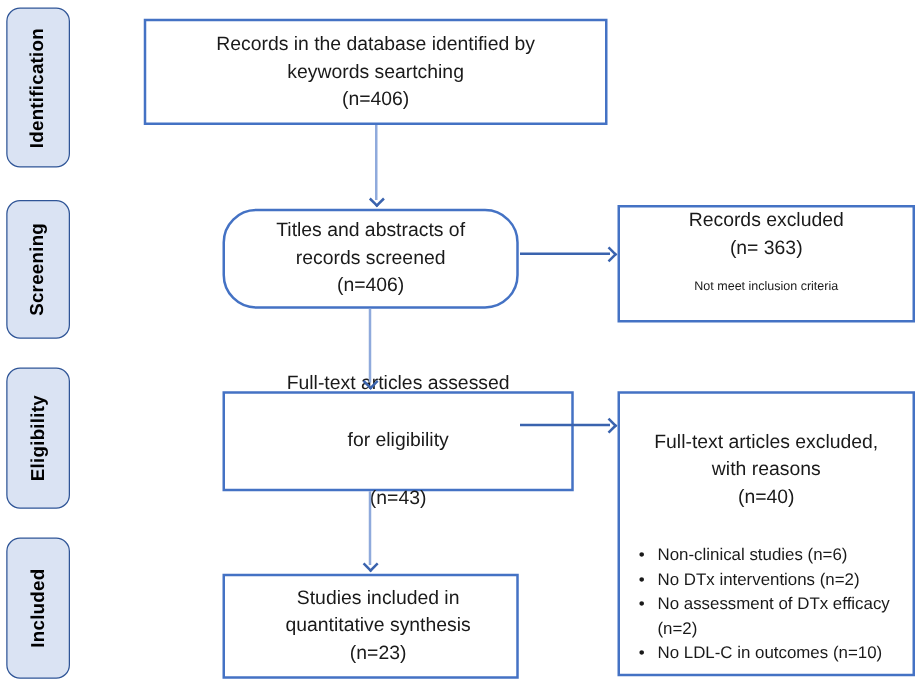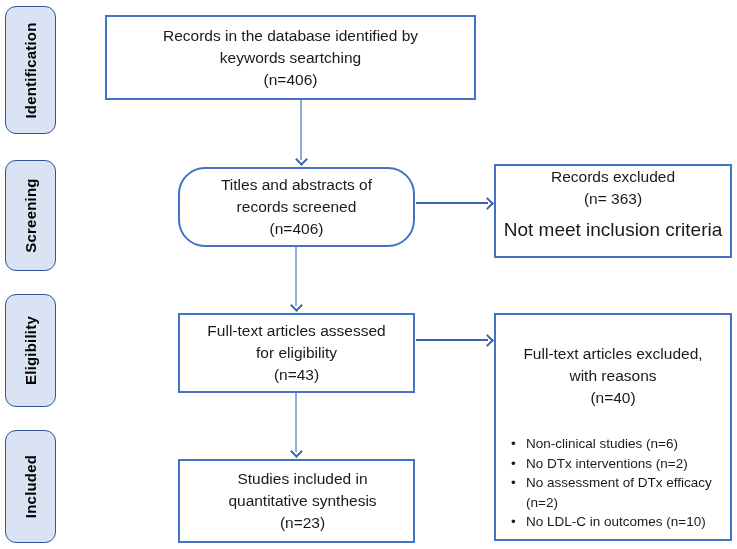--- a/index.html
+++ b/index.html
@@ -34,27 +34,27 @@
   .st3{top:294px;height:113px;}
   .st4{top:430px;height:113px;}
   
   .fbox{
     position:absolute;background:#fff;
     border:2px solid var(--box-border);
     box-sizing:border-box;
     display:flex;flex-direction:column;align-items:center;justify-content:center;
     text-align:center;font-size:15.5px;line-height:22px;
   }
-  .b1{left:105px;top:15px;width:371px;height:85px;}
+  .b1{left:115px;top:15px;width:371px;height:85px;}
   .b2{left:178px;top:167px;width:237px;height:80px;border-radius:27px;}
-  .b3{left:178px;top:313px;width:237px;height:80px;}
+  .b3{left:178px;top:313px;width:281px;height:80px;gap:24px;}
   .b4{left:178px;top:459px;width:237px;height:84px;padding-left:12px;}
   .e1{left:494px;top:164px;width:238px;height:94px;justify-content:flex-start;}
   .e2{left:494px;top:313px;width:238px;height:228px;justify-content:flex-start;padding-top:28px;}
-  .note{font-size:19px;margin-top:9px;}
+  .note{font-size:10px;margin-top:9px;}
   .reasons{
     margin-top:25px;align-self:stretch;text-align:left;
     padding:0 10px 0 15px;font-size:13.5px;line-height:19.5px;
   }
   .reason{display:flex;}
   .reason .bullet{width:15px;flex:0 0 15px;}
   .reason .rtext{flex:1;}
   
   .varrow{position:absolute;width:12px;}
   .varrow .line{position:absolute;left:5px;top:0;width:2px;height:calc(100% - 5px);background:var(--arrow-light);}

